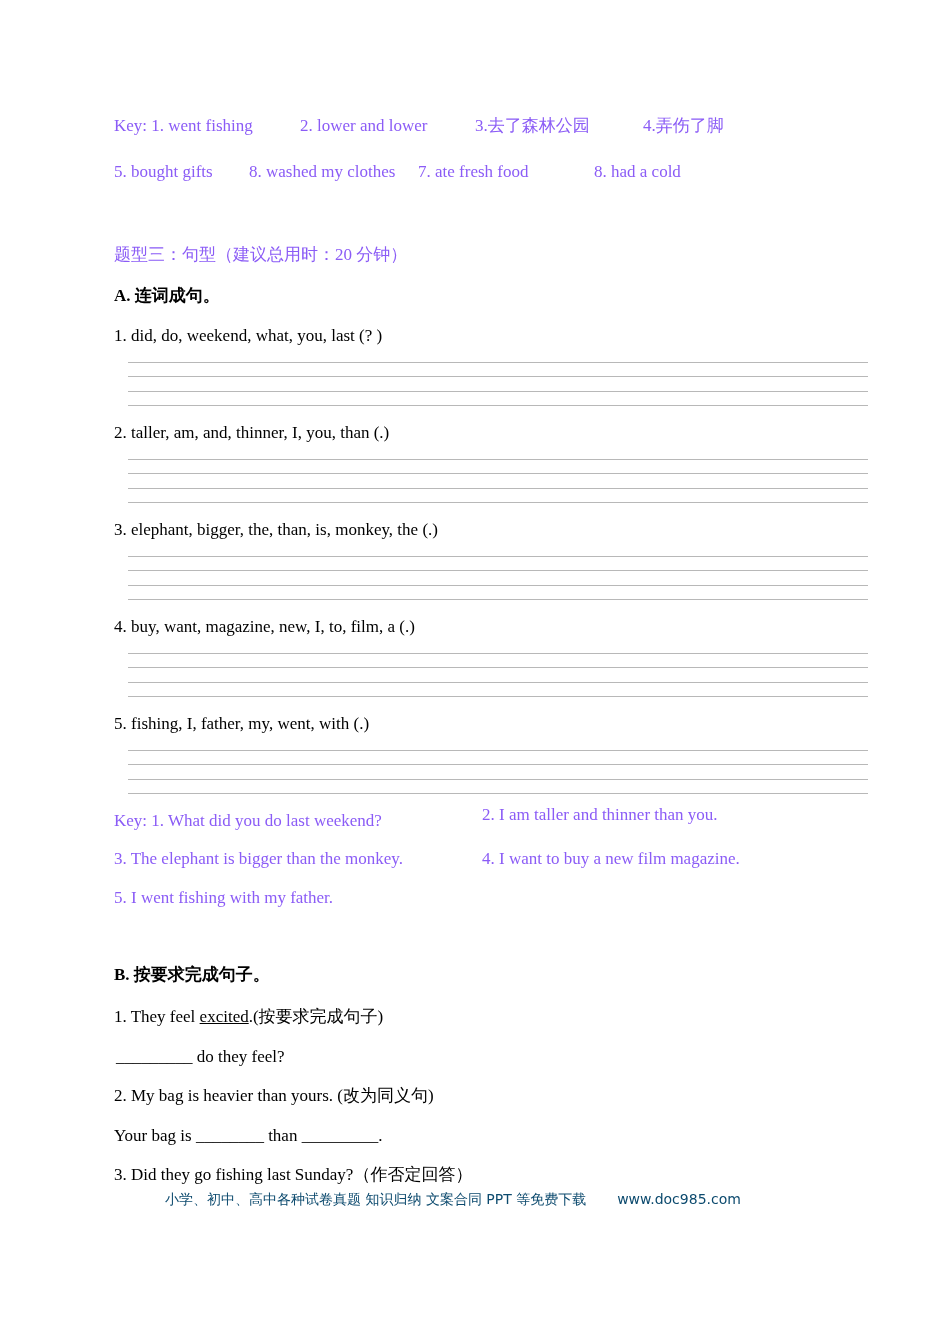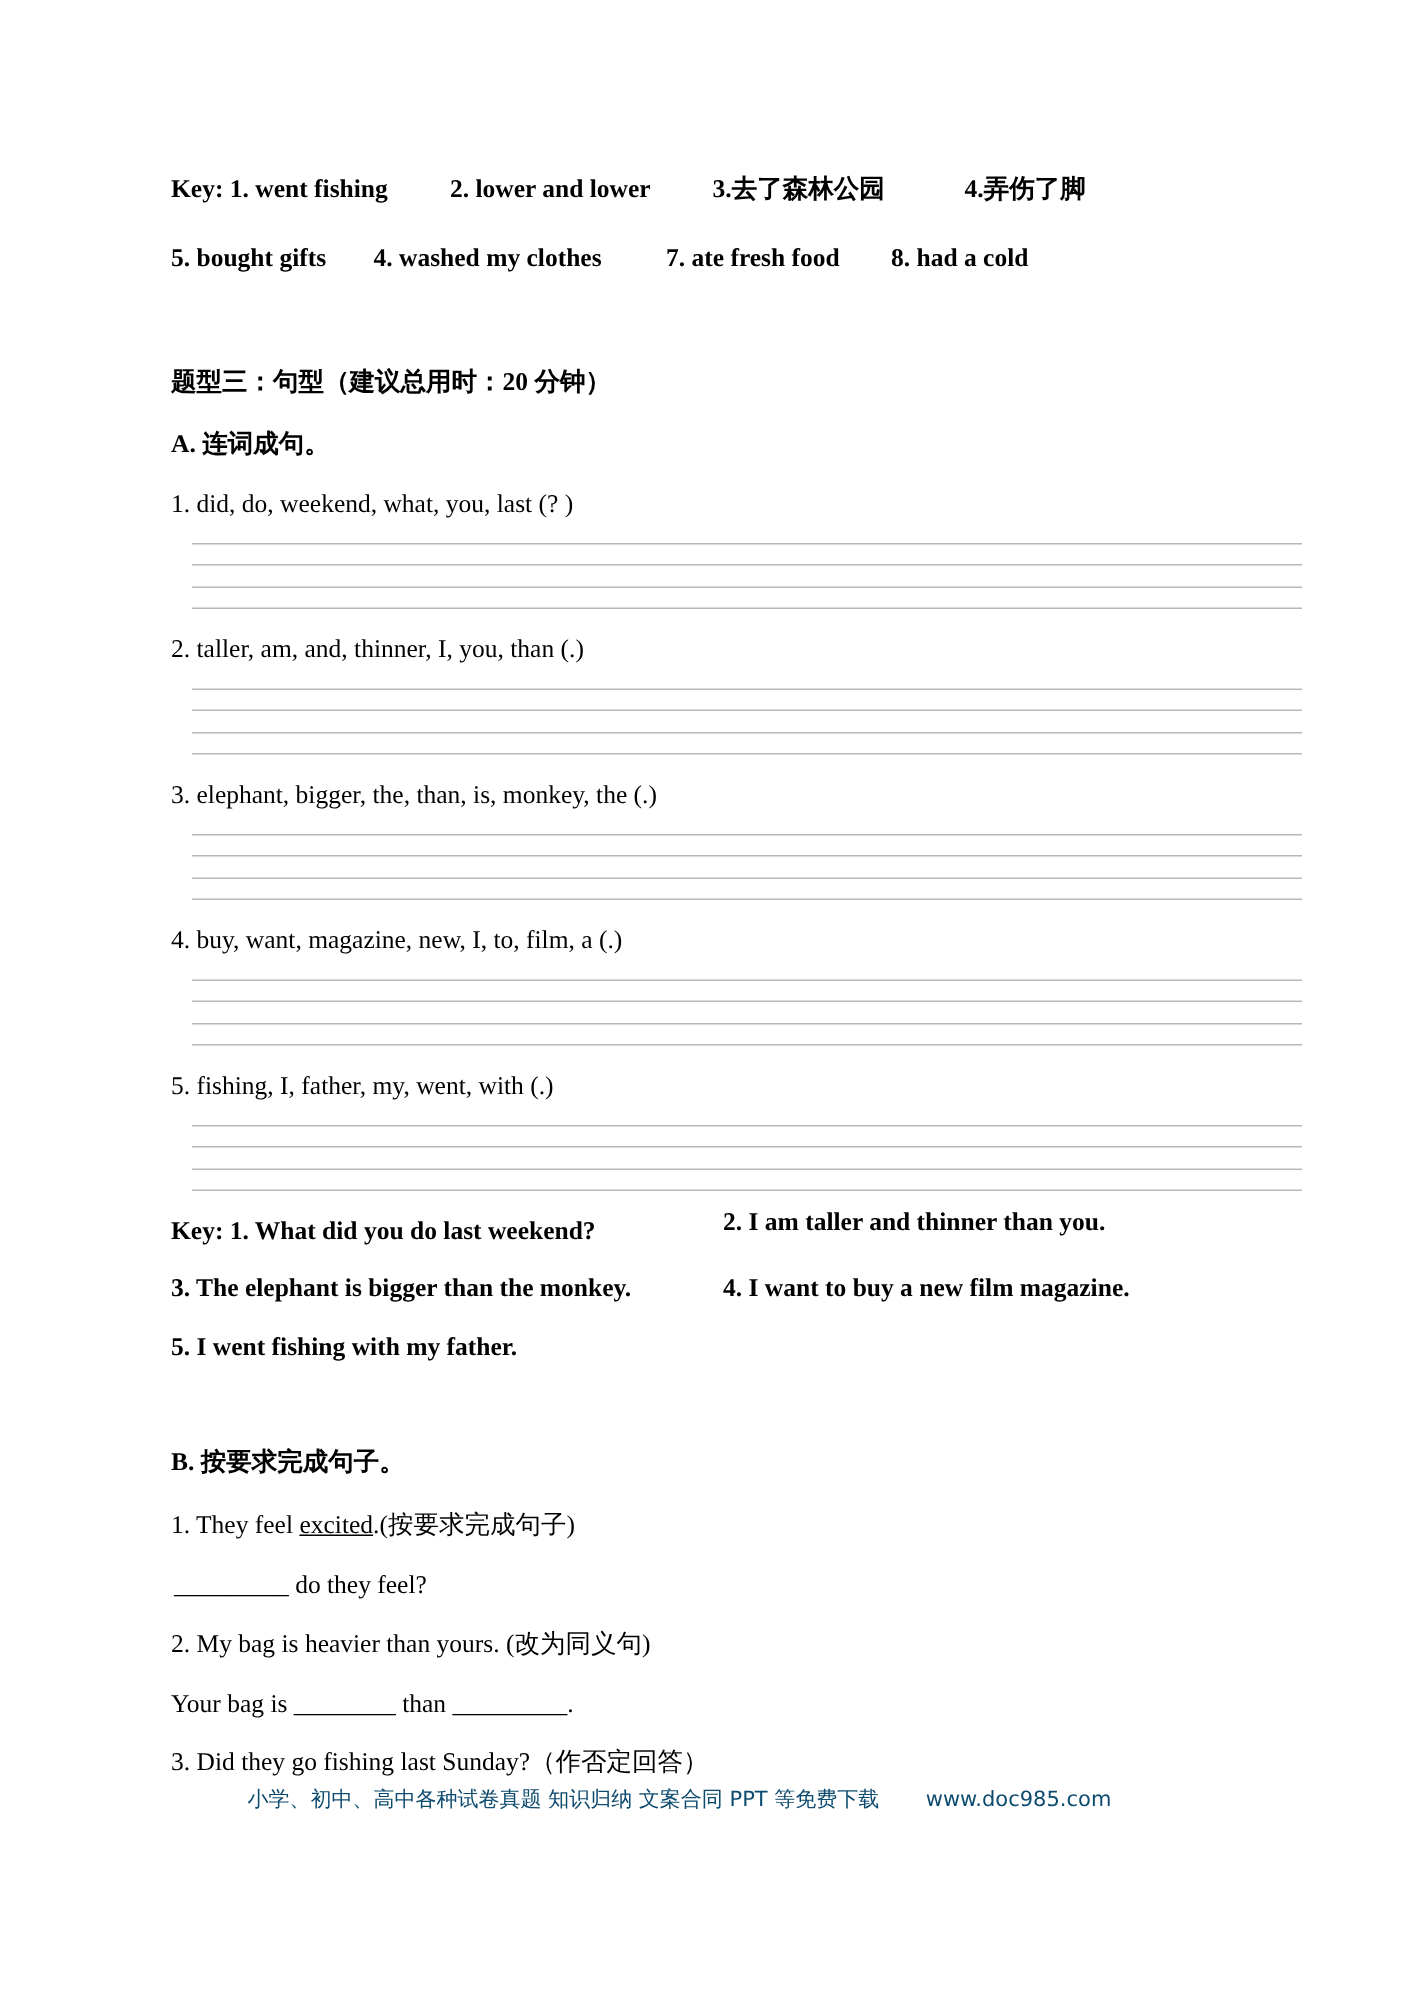--- a/index.html
+++ b/index.html
@@ -1,39 +1,39 @@
 <!DOCTYPE html>
 <html><head>
   <meta charset="utf-8">
   <style>
     html, body { margin: 0; padding: 0; background: #ffffff; }
     body { width: 950px; height: 1344px; position: relative; overflow: hidden;
            font-family: "Liberation Serif", "DejaVu Serif", serif; color: #000; }
     .abs { position: absolute; white-space: nowrap; }
-    .red { color: #000000; font-weight: bold; }
+    .red { color: #8b5cf6; font-weight: normal; }
     .txt { font-size: 17px; line-height: 20px; }
     .bold { font-weight: bold; }
     .lines { position: absolute; left: 128px; width: 740px; height: 44px; }
     .lines div { position: absolute; left: 0; right: 0; height: 1px; background: #b8b8b8; }
     .lines .l1 { top: 0px; } .lines .l2 { top: 14px; } .lines .l3 { top: 29px; } .lines .l4 { top: 43px; }
     .u { text-decoration: underline; }
     .footer { font-family: "DejaVu Sans", "Liberation Sans", sans-serif; font-size: 14px; color: #0c4a6e; }
   </style>
 </head>
 <body>
 
 <div>
   <span class="abs red txt" style="left:114px; top:116px;">Key: 1. went fishing</span>
   <span class="abs red txt" style="left:300px; top:116px;">2. lower and lower</span>
   <span class="abs red txt" style="left:475px; top:116px;">3.去了森林公园</span>
   <span class="abs red txt" style="left:643px; top:116px;">4.弄伤了脚</span>
 
   <span class="abs red txt" style="left:114px; top:162px;">5. bought gifts</span>
-  <span class="abs red txt" style="left:249px; top:162px;">4. washed my clothes</span>
-  <span class="abs red txt" style="left:444px; top:162px;">7. ate fresh food</span>
+  <span class="abs red txt" style="left:249px; top:162px;">8. washed my clothes</span>
+  <span class="abs red txt" style="left:418px; top:162px;">7. ate fresh food</span>
   <span class="abs red txt" style="left:594px; top:162px;">8. had a cold</span>
 </div>
 
 <span class="abs red txt" style="left:114px; top:245px;">题型三：句型（建议总用时：20 分钟）</span>
 
 <div class="abs txt" style="left:114px; top:286px;">
   <span class="bold">A.</span>
   <span class="bold">连词成句。</span>
 </div>
 

